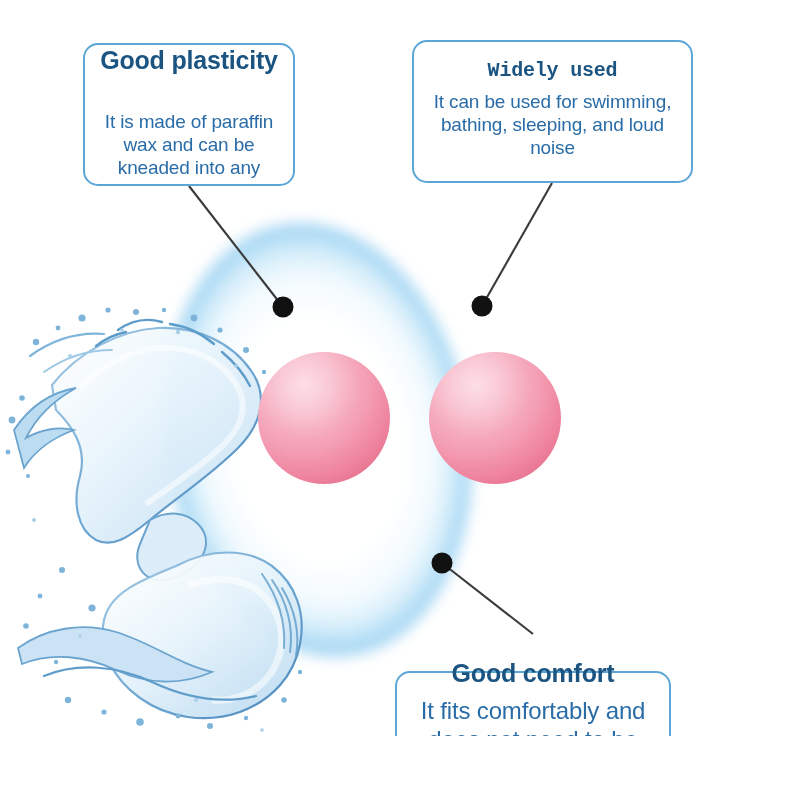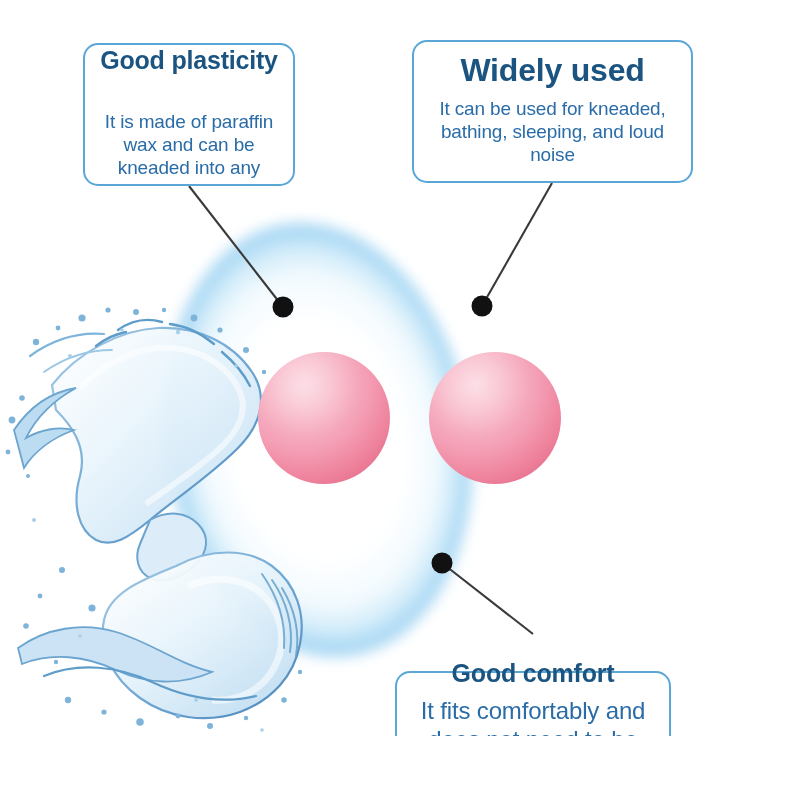--- a/index.html
+++ b/index.html
@@ -52,21 +52,21 @@
     font-size: 19.5px;
     line-height: 1.22;
     letter-spacing: -0.15px;
   }
 
   #callout-plasticity { left: 83px;  top: 43px;  width: 212px; height: 143px; }
   #callout-widely     { left: 412px; top: 40px;  width: 281px; height: 143px; }
   #callout-comfort    { left: 395px; top: 671px; width: 276px; height: 134px; }
 
   #callout-plasticity .callout-title { font-size: 25px; }
-  #callout-widely .callout-title     { font-size: 32px; }
+  #callout-widely .callout-title     { font-size: 20px; font-family: Liberation Mono, monospace; }
   #callout-comfort .callout-title    { font-size: 25px; }
 
   #callout-plasticity .callout-body  { font-size: 19px; margin-top: 28px; }
   #callout-widely .callout-body      { font-size: 19px; }
   #callout-comfort .callout-body     { font-size: 24px; }
 
   
   .leader-layer {
     position: absolute;
     left: 0; top: 0;
@@ -259,21 +259,21 @@
     </g>
   </svg>
 
   <div class="callout" id="callout-plasticity">
     <div class="callout-title">Good plasticity</div>
     <div class="callout-body">It is made of paraffin wax and can be kneaded into any</div>
   </div>
 
   <div class="callout" id="callout-widely">
     <div class="callout-title">Widely used</div>
-    <div class="callout-body">It can be used for kneaded, bathing, sleeping, and loud noise</div>
+    <div class="callout-body">It can be used for swimming, bathing, sleeping, and loud noise</div>
   </div>
 
   <div class="callout" id="callout-comfort">
     <div class="callout-title">Good comfort</div>
     <div class="callout-body">It fits comfortably and does not need to be inserted into the ear canal</div>
   </div>
 
 </div>
 
 </body></html>

